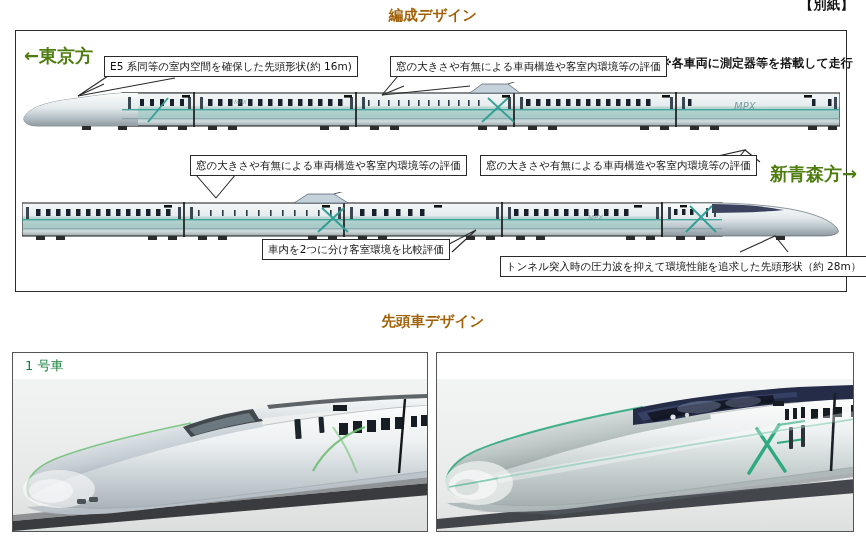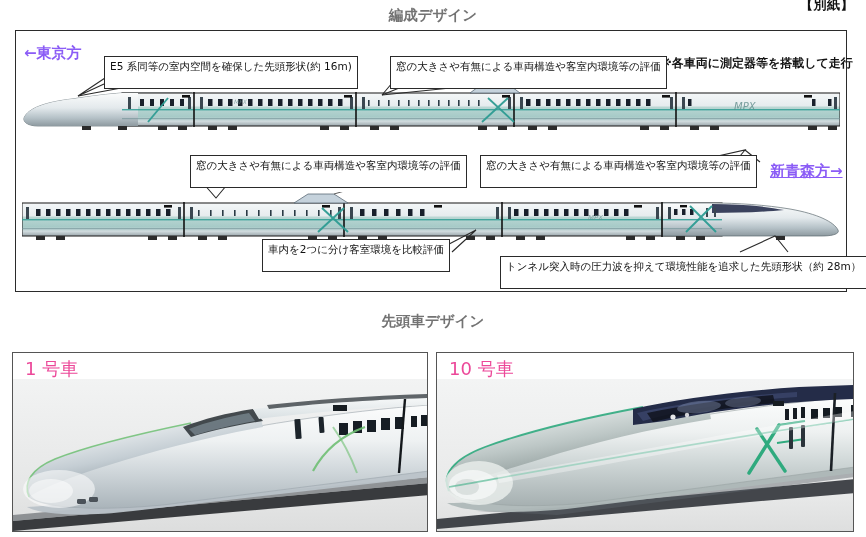--- a/index.html
+++ b/index.html
@@ -13,51 +13,51 @@
   }
   .abs{position:absolute;}
 
   
   .attach-tag{
     top:-4px;right:12px;
     font-size:13px;font-weight:700;letter-spacing:.5px;
     color:#111;
   }
   .section-title{
-    font-size:14.5px;font-weight:600;color:#737373;
+    font-size:14.5px;font-weight:600;color:#a16207;
     text-align:center;width:100%;left:0;
   }
   #title-formation{top:6px;}
   #title-leadcar{top:312px;}
 
   
   .panel{
     border:1.4px solid #2b2b2b;
     background:#fff;
     box-sizing:border-box;
   }
   #formation-panel{left:15px;top:30px;width:832px;height:262px;}
 
-  .dir-label{font-size:15px;font-weight:600;color:#8b5cf6;}
+  .dir-label{font-size:18px;font-weight:600;color:#4d7c0f;}
   #dir-tokyo{left:24px;top:44px;}
-  #dir-shinaomori{left:770px;top:162px;text-decoration:underline;}
+  #dir-shinaomori{left:770px;top:162px;}
 
   .note-text{
     font-size:12px;font-weight:600;color:#141414;
     white-space:nowrap;
   }
   #running-note{left:660px;top:55px;}
 
   
   .callout{
     border:1.1px solid #2a2a2a;
     background:#fff;
     font-size:10.5px;
     color:#111;
-    padding:3px 5px 16px 5px;
+    padding:3px 5px 4px 5px;
     white-space:nowrap;
     line-height:1.15;
     box-sizing:border-box;
     z-index:6;
   }
   
   #leaders{left:0;top:0;width:866px;height:537px;pointer-events:none;z-index:5;}
 
   
   .trainwrap{z-index:3;}
@@ -65,21 +65,21 @@
   
   .photo-card{
     border:1.3px solid #555;
     background:#fff;
     box-sizing:border-box;
     overflow:hidden;
   }
   #card-car1{left:12px;top:352px;width:416px;height:180px;}
   #card-car10{left:436px;top:352px;width:418px;height:180px;}
   .car-label{
-    font-size:18px;color:#ec4899;
+    font-size:13px;color:#15803d;
     padding:4px 0 0 12px;
     position:relative;z-index:4;
     background:transparent;
   }
   .photo-stage{position:absolute;left:0;right:0;top:26px;bottom:0;overflow:hidden;}
 </style>
 </head>
 <body>
 
 <div class="abs attach-tag">【別紙】</div>
@@ -498,21 +498,20 @@
 
       <g fill="#4b5259">
         <rect x="64" y="120" width="9" height="5" rx="1.4"></rect>
         <rect x="76" y="118" width="9" height="5" rx="1.4"></rect>
       </g>
     </svg>
   </div>
 </div>
 
 <div class="abs photo-card" id="card-car10">
-  <div class="car-label">10 号車</div>
   <div class="photo-stage">
     <svg width="418" height="154" viewBox="0 0 418 154">
       <defs>
         <linearGradient id="bgB" x1="0" y1="0" x2="0" y2="1">
           <stop offset="0%" stop-color="#f3f4f4"></stop>
             <stop offset="75%" stop-color="#e8e9e9"></stop>
           <stop offset="100%" stop-color="#dddede"></stop>
         </linearGradient>
         <linearGradient id="noseB" x1="0.05" y1="0" x2="0.55" y2="1">
           <stop offset="0%" stop-color="#fdfefe"></stop>

